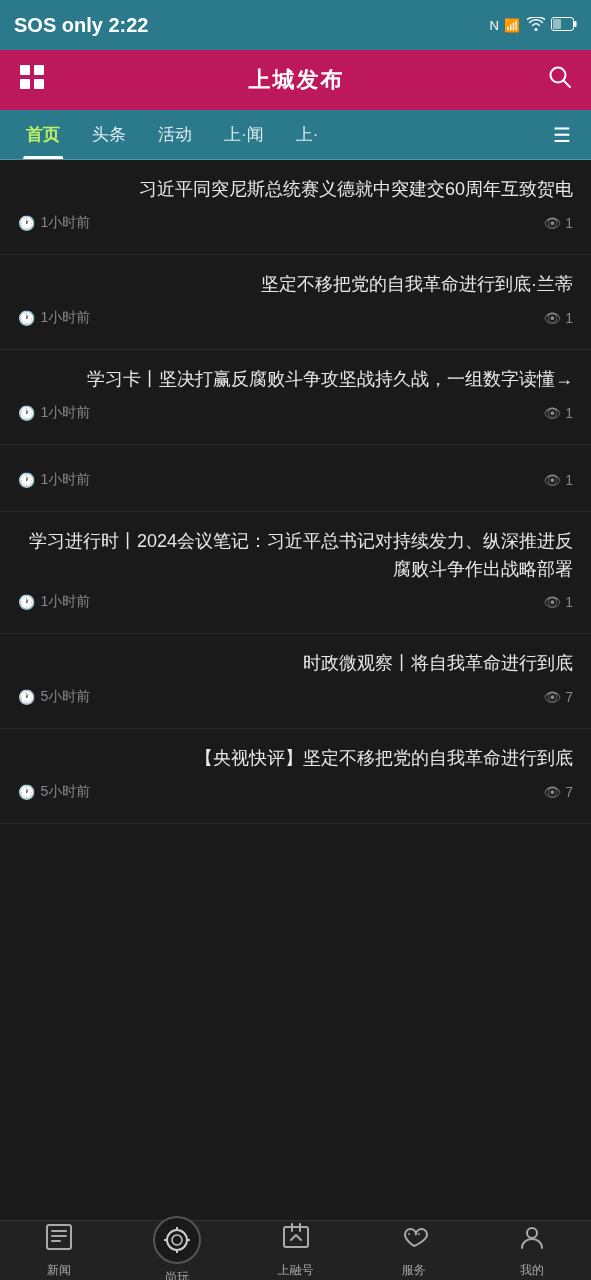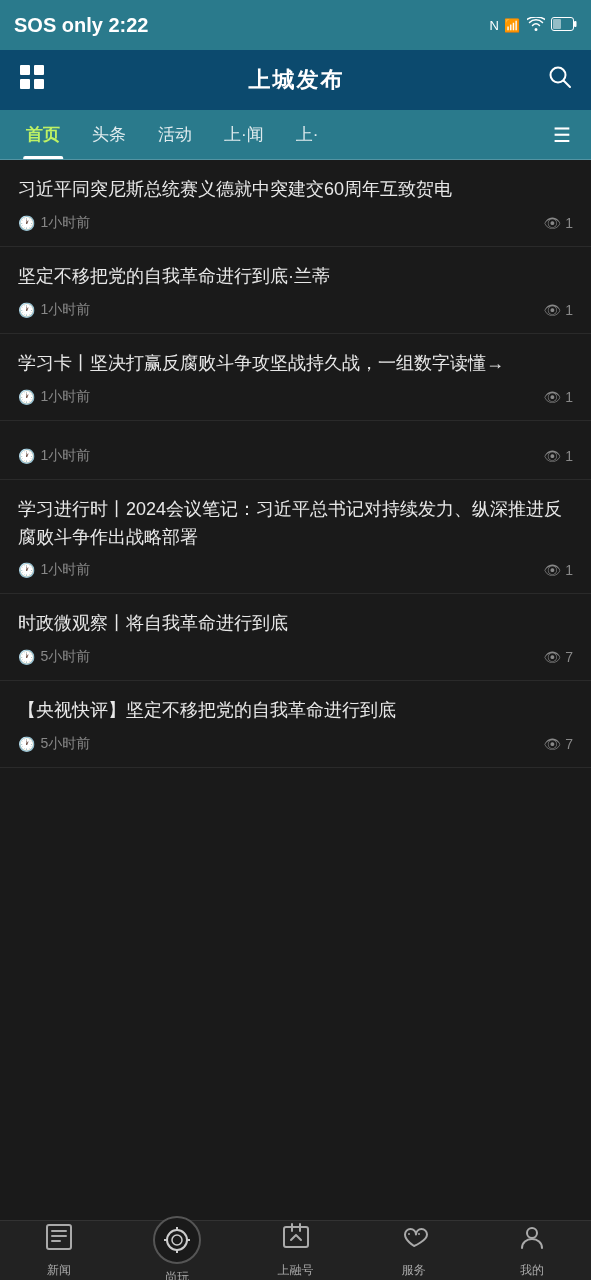--- a/index.html
+++ b/index.html
@@ -32,21 +32,21 @@
       align-items: center;
       gap: 6px;
     }
     .status-icon {
       color: #fff;
       font-size: 13px;
     }
 
     
     .app-header {
-      background: #0c4a6e;
+      background: #be185d;
       height: 60px;
       display: flex;
       align-items: center;
       justify-content: space-between;
       padding: 0 18px;
     }
     .header-icon-left {
       color: #fff;
       font-size: 24px;
     }
@@ -102,22 +102,23 @@
       font-size: 20px;
       padding: 0 10px;
       cursor: pointer;
     }
 
     
     .news-list {
       background: #1a1a1a;
     }
     .news-item {
-      padding: 16px 18px 0 18px;
+      padding: 16px 18px 8px 18px;
       border-bottom: 1px solid #2a2a2a;
+      text-align: right;
     }
     .news-title {
       font-size: 18px;
       color: #e8e8e8;
       line-height: 1.55;
       font-weight: 400;
     }
     .news-meta {
       display: flex;
       align-items: center;

